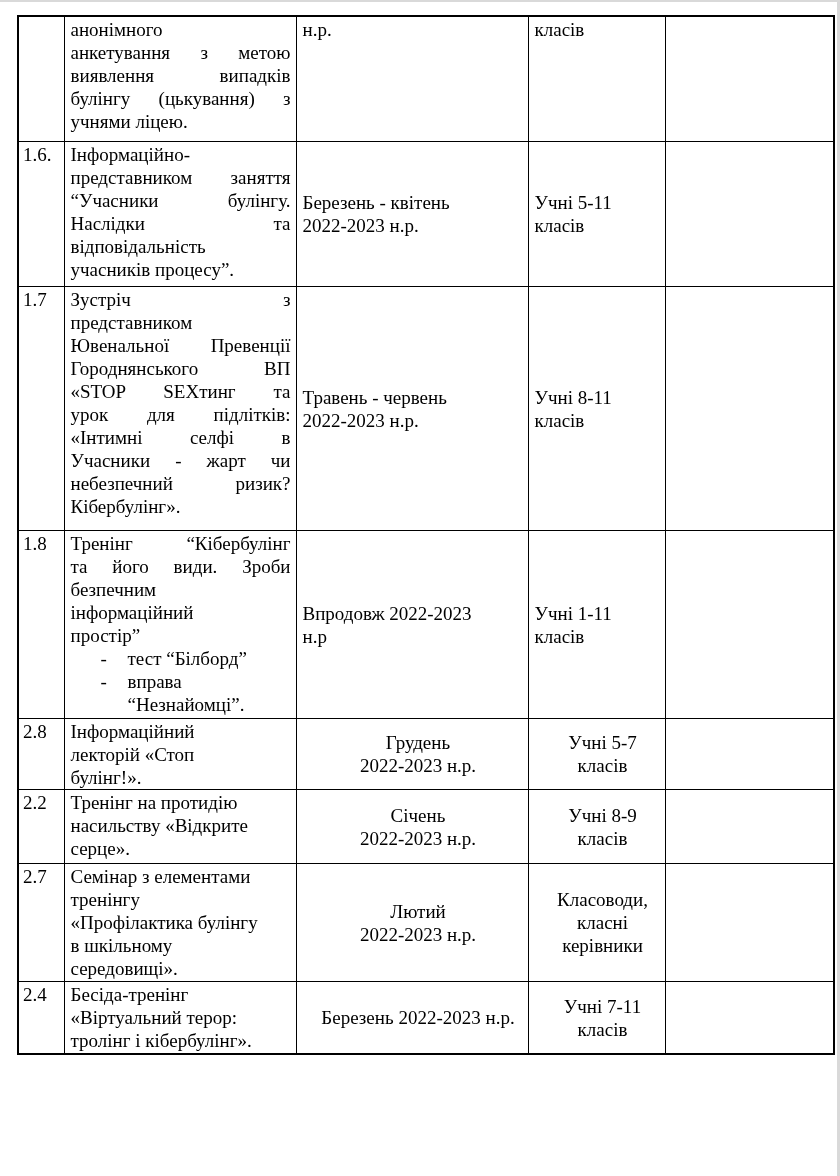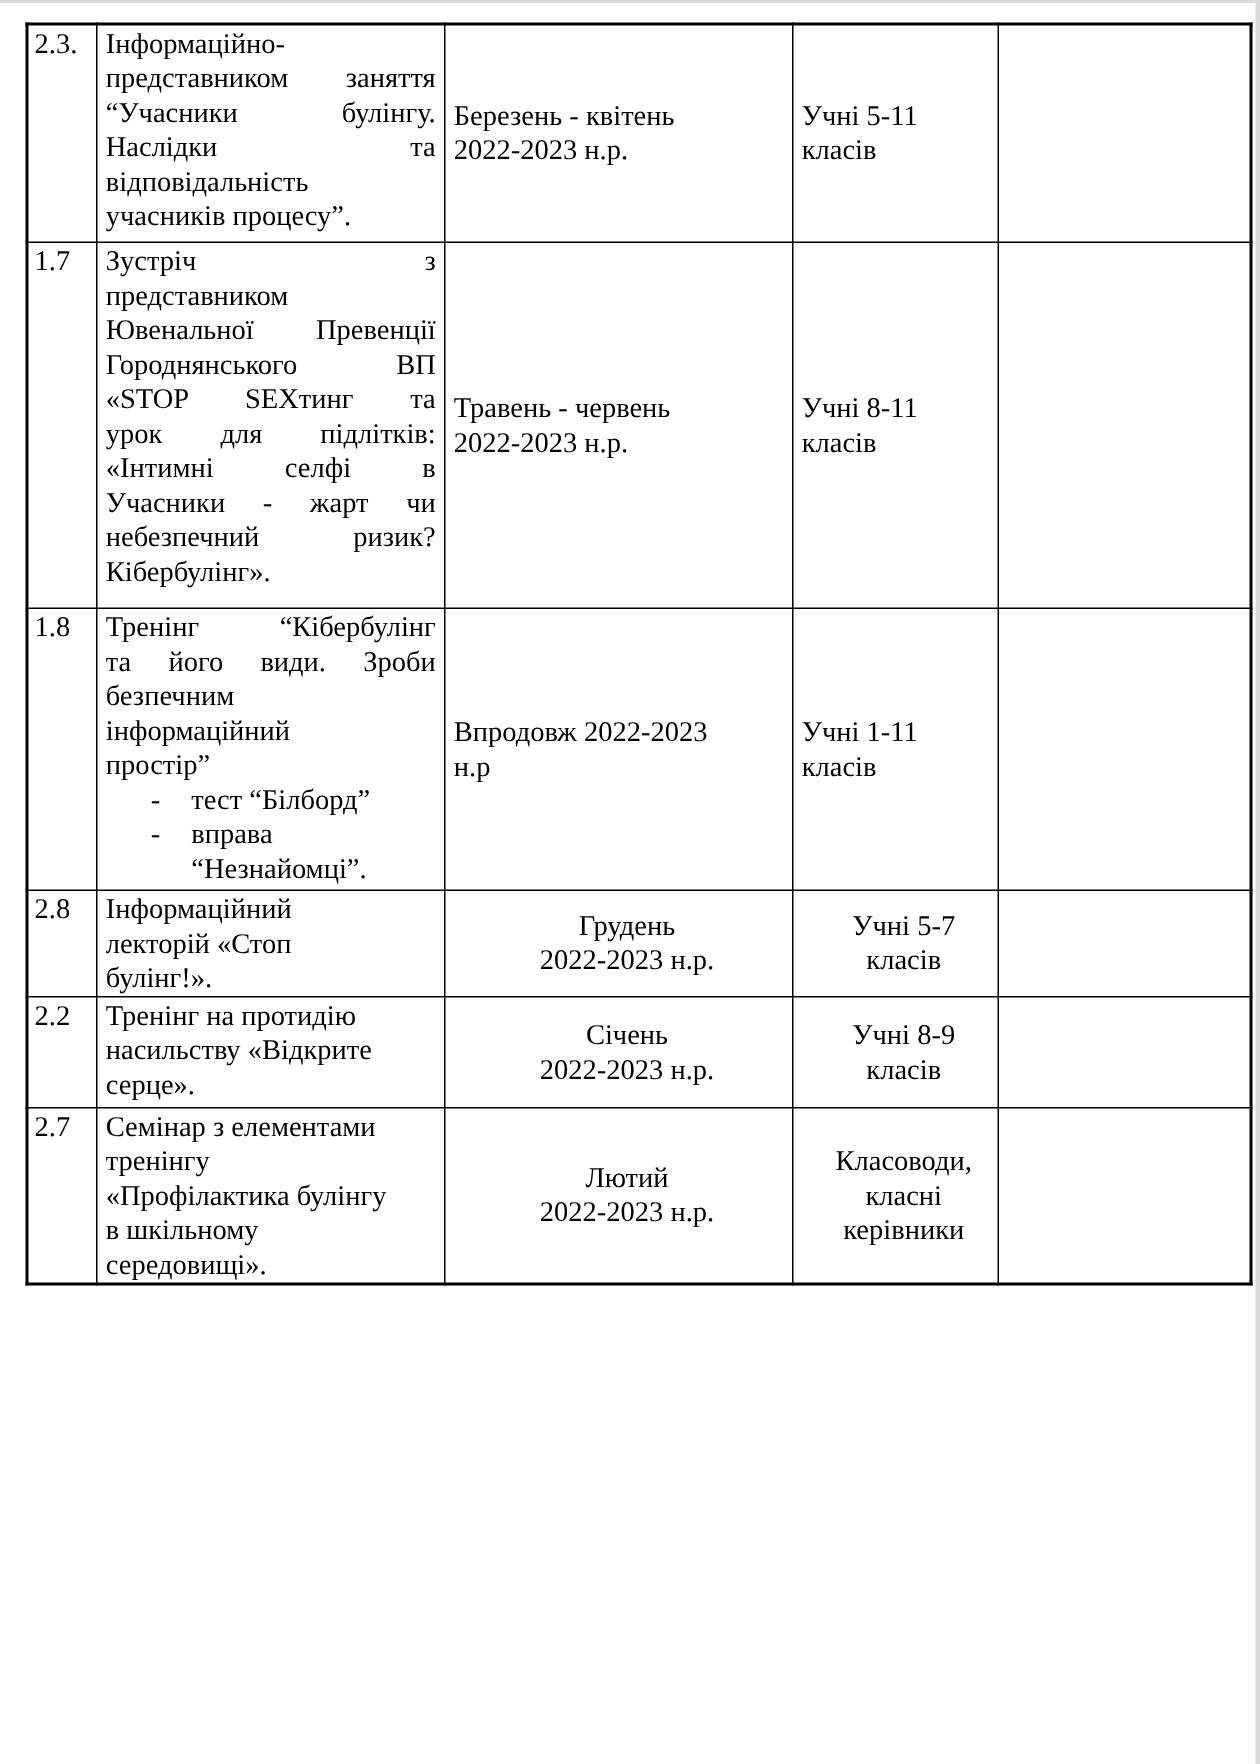--- a/index.html
+++ b/index.html
@@ -56,23 +56,36 @@
   <table class="plan">
     <colgroup>
       <col style="width:46px">
         <col style="width:232px">
         <col style="width:232px">
         <col style="width:137px">
         <col style="width:169px">
     </colgroup>
     <tbody>
 
+      <tr style="height:125px">
+        <td class="num"></td>
+        <td>
+          <div class="jl">анонімного</div>
+          <div class="jl">анкетування з метою</div>
+          <div class="jl">виявлення випадків</div>
+          <div class="jl">булінгу (цькування) з</div>
+          <div class="ll">учнями ліцею.</div>
+        </td>
+        <td>н.р.</td>
+        <td>класів</td>
+        <td></td>
+      </tr>
 
       <tr style="height:145px">
-        <td class="num">2.3.</td>
+        <td class="num">1.6.</td>
         <td>
           <div class="jl">Інформаційно-</div>
           <div class="jl">представником заняття</div>
           <div class="jl">“Учасники булінгу.</div>
           <div class="jl">Наслідки та</div>
           <div class="jl">відповідальність</div>
           <div class="ll">учасників процесу”.</div>
         </td>
         <td class="mid">Березень - квітень<br>2022-2023 н.р.</td>
         <td class="mid">Учні 5-11<br>класів</td>
@@ -138,16 +151,23 @@
       </tr>
 
       <tr style="height:118px">
         <td class="num">2.7</td>
         <td>Семінар з елементами<br>тренінгу<br>«Профілактика булінгу<br>в шкільному<br>середовищі».</td>
         <td class="mid ctr">Лютий<br>2022-2023 н.р.</td>
         <td class="mid ctr">Класоводи,<br>класні<br>керівники</td>
         <td></td>
       </tr>
 
+      <tr style="height:73px">
+        <td class="num">2.4</td>
+        <td>Бесіда-тренінг<br>«Віртуальний терор:<br>тролінг і кібербулінг».</td>
+        <td class="mid ctr">Березень 2022-2023 н.р.</td>
+        <td class="mid ctr">Учні 7-11<br>класів</td>
+        <td></td>
+      </tr>
 
     </tbody>
   </table>
 </div>
 
 </body></html>

